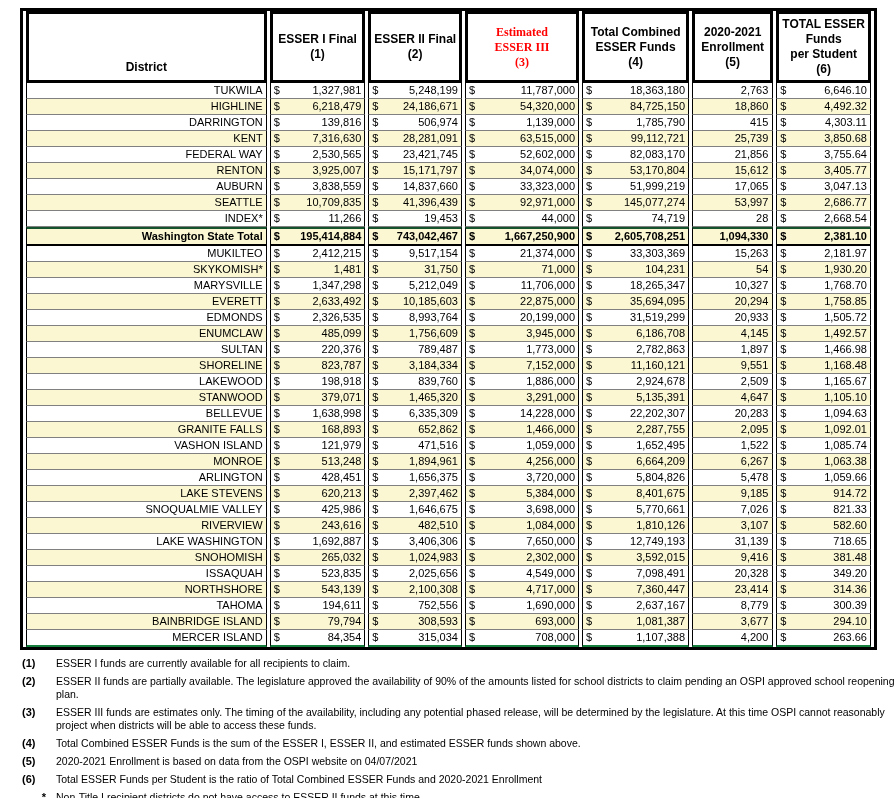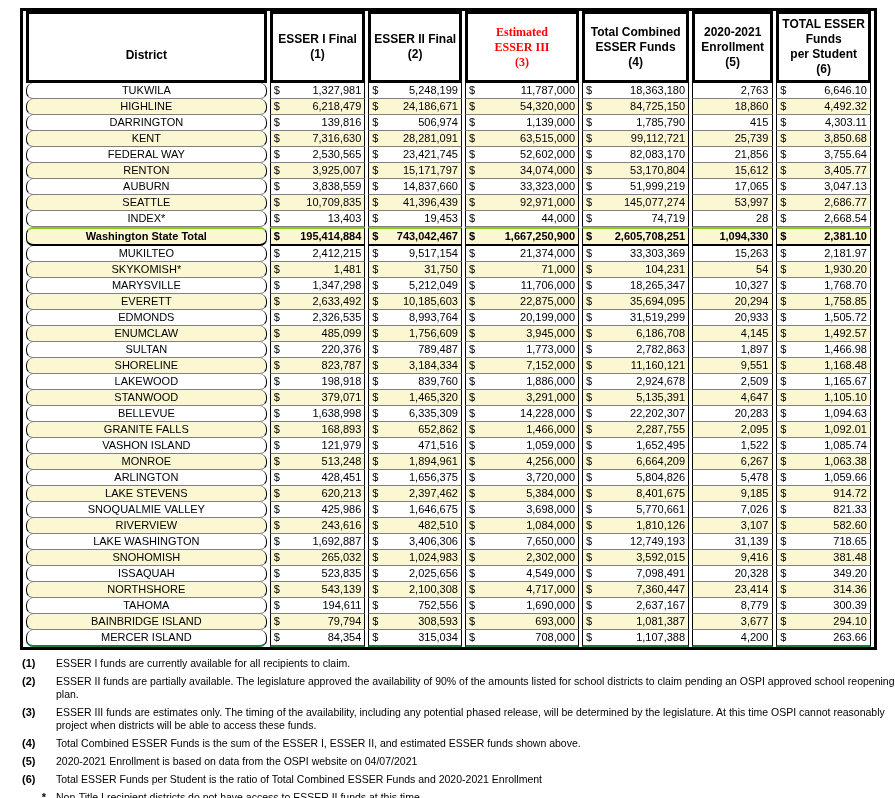--- a/index.html
+++ b/index.html
@@ -32,46 +32,46 @@
     font-weight: bold;
     font-size: 12px;
     line-height: 15px;
     text-align: center;
     vertical-align: middle;
     white-space: pre-line;
     height: 72px;
     padding: 2px;
     box-sizing: border-box;
   }
-  thead th.col-district { vertical-align: bottom; padding-bottom: 17px; }
+  thead th.col-district { vertical-align: bottom; padding-bottom: 5px; }
   thead th.red { color: var(--red, #FF0000); font-family: Liberation Serif, serif; }
 
   tbody td {
     border-left: 1px solid #000;
     border-right: 1px solid #000;
     border-bottom: 1px solid var(--grid, #808080);
     font-size: 11px;
     line-height: 13px;
     padding: 1px 3px;
     height: 14px;
     box-sizing: border-box;
     background: #fff;
     overflow: hidden;
     white-space: nowrap;
   }
   tbody tr.alt td { background: var(--alt, #FAF7D2); }
   tbody tr.total td {
     background: var(--alt, #FAF7D2);
     font-weight: bold;
-    border-top: 2px solid #84cc16;
+    border-top: 2px solid #14532d;
     border-bottom: 2px solid #000;
   }
   tbody tr:last-child td { border-bottom: 2px solid #15803d; }
 
-  td.dist { text-align: center; border-radius: 7px; }
+  td.dist { text-align: right; }
   td.num  { text-align: right; padding-right: 4px; margin-left: 12px; }
   .mw { display: flex; justify-content: space-between; align-items: baseline; }
   .mw .cur { text-align: left; }
   .mw .val { text-align: right; }
 
   .footnotes { margin-top: 7px; font-size: 10.5px; line-height: 13px; width: 895px; }
   .fn { display: flex; margin: 0 0 5px 0; }
   .fn .m { flex: none; width: 36px; font-weight: bold; font-size: 11px; padding-left: 2px; box-sizing: border-box; }
   .fn .t { flex: 1; padding-right: 6px; }
   .fn.star .m { font-weight: bold; text-align: right; padding-right: 10px; }
@@ -384,21 +384,21 @@
               <span class="cur">$</span>
               <span class="val">2,686.77</span>
             </div>
           </td>
         </tr>
         <tr>
           <td class="dist">INDEX*</td>
           <td class="money">
             <div class="mw">
               <span class="cur">$</span>
-              <span class="val">13,403</span>
+              <span class="val">11,266</span>
             </div>
           </td>
           <td class="money">
             <div class="mw">
               <span class="cur">$</span>
               <span class="val">19,453</span>
             </div>
           </td>
           <td class="money">
             <div class="mw">

